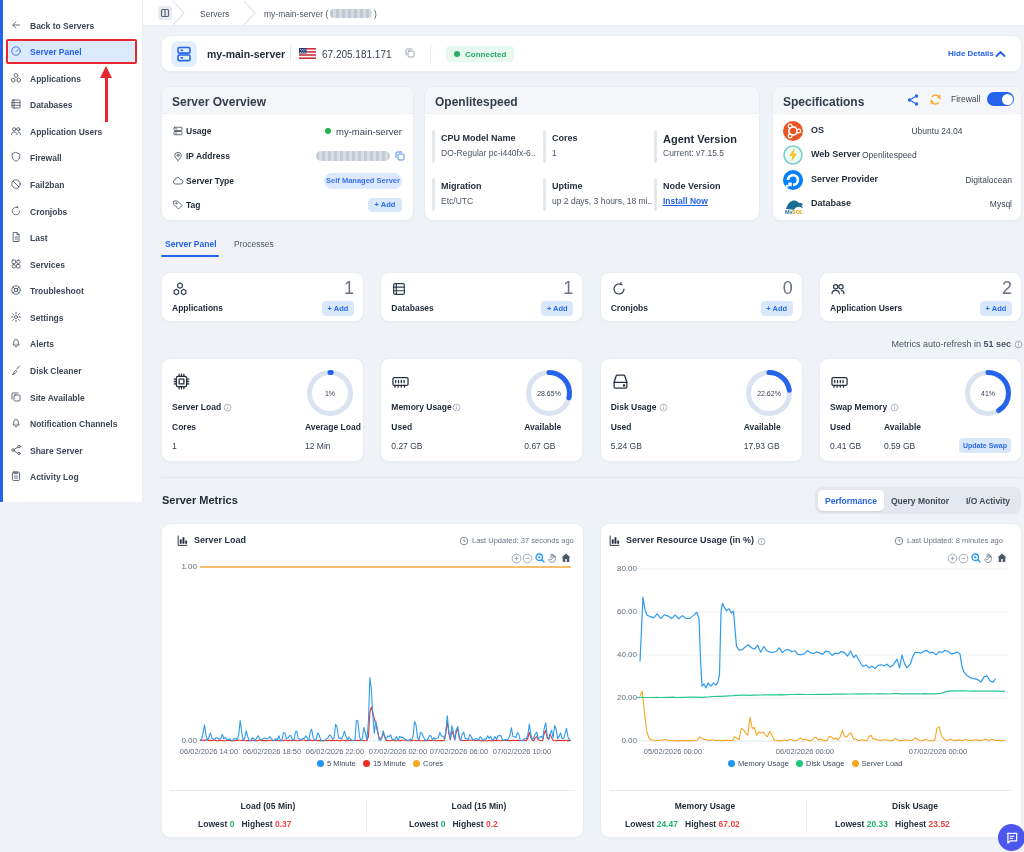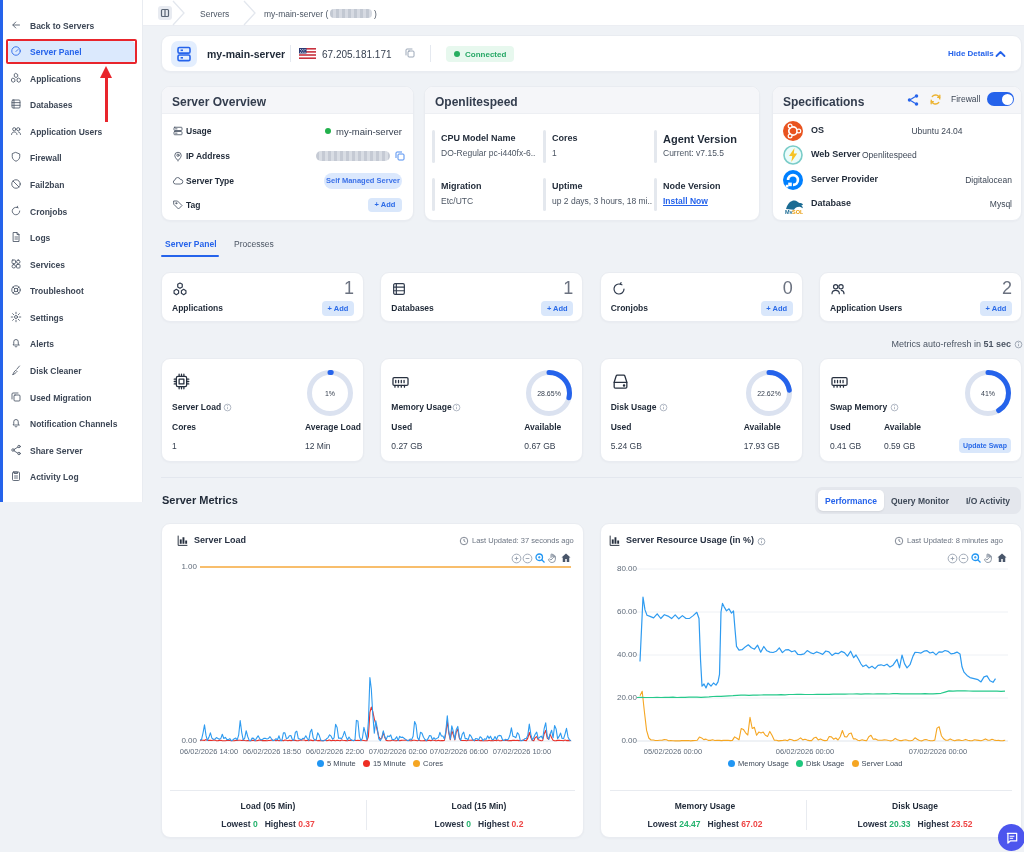--- a/index.html
+++ b/index.html
@@ -17,21 +17,21 @@
 .ic13{width:12px;height:12px;fill:none;stroke:#4a5566;stroke-width:1.7;stroke-linecap:round;stroke-linejoin:round}
 .ic16{width:16px;height:16px;fill:none;stroke:#313c4e;stroke-width:1.8;stroke-linecap:round;stroke-linejoin:round}
 .ic20{width:19px;height:19px;fill:none;stroke:#27303f;stroke-width:1.6;stroke-linecap:round;stroke-linejoin:round}
 .lbl{font-weight:bold;font-size:8.5px;color:#1f2937}
 .ctit{position:absolute;font-weight:bold;font-size:9px;color:#273142}
 .lup{position:absolute;font-size:7.5px;color:#6b7482}
 .xlab{position:absolute;font-size:7.5px;color:#5f6b7a;width:80px;text-align:center}
 .ylab{position:absolute;font-size:8px;color:#5f6b7a;width:30px;text-align:right}
 .leg{position:absolute;font-size:7.5px;color:#3f4a59;display:flex;align-items:center}
 .leg i{display:inline-block;width:7px;height:7px;border-radius:50%;margin-right:3px}
-.bstat{position:absolute;text-align:center;font-size:8.5px;font-weight:bold;color:#273142}
+.bstat{position:absolute;font-size:8.5px;font-weight:bold;color:#273142}
 .btit{position:absolute;text-align:center;font-size:8.5px;font-weight:bold;color:#1f2937}
 .gv{color:#23b26d}
 .rv{color:#ee4545}
 </style>
 </head>
 <body>
 
 <div class="ab" style="left:0;top:0;width:143px;height:502px;background:#fff;border-right:1px solid #e9ecf1"></div>
 <div class="ab" style="left:0;top:0;width:3px;height:502px;background:#2563eb"></div>
 <div class="sdi" style="top:12.5px;z-index:3">
@@ -93,21 +93,21 @@
     </svg>
     <span style="color:#3d4756;font-weight:600">Cronjobs</span>
   </div>
 <div class="sdi" style="top:225.1px;z-index:3">
     <svg class="ic13" style="stroke:#4a5566" viewBox="0 0 24 24">
       <path d="M7 3h7l4 4v14H7z"></path>
       <path d="M14 3v4h4"></path>
       <line x1="10" y1="12" x2="15" y2="12"></line>
       <line x1="10" y1="16" x2="15" y2="16"></line>
     </svg>
-    <span style="color:#3d4756;font-weight:600">Logs</span>
+    <span style="color:#3d4756;font-weight:600">Last</span>
   </div>
 <div class="sdi" style="top:251.6px;z-index:3">
     <svg class="ic13" style="stroke:#4a5566" viewBox="0 0 24 24">
       <rect x="4" y="4" width="7" height="7" rx="1.5"></rect>
       <rect x="13" y="4" width="7" height="7" rx="3.5"></rect>
       <rect x="4" y="13" width="7" height="7" rx="3.5"></rect>
       <rect x="13" y="13" width="7" height="7" rx="1.5"></rect>
     </svg>
     <span style="color:#3d4756;font-weight:600">Services</span>
   </div>
@@ -138,21 +138,21 @@
       <path d="M13.5 10.5L19 4"></path>
       <path d="M6 21c1-4 3-6.5 5.5-8.5l2.5 2.5C12 17.5 9.5 20 6 21z"></path>
     </svg>
     <span style="color:#3d4756;font-weight:600">Disk Cleaner</span>
   </div>
 <div class="sdi" style="top:384.5px;z-index:3">
     <svg class="ic13" style="stroke:#4a5566" viewBox="0 0 24 24">
       <rect x="8" y="8" width="12" height="12" rx="2"></rect>
       <path d="M16 4H6a2 2 0 0 0-2 2v10"></path>
     </svg>
-    <span style="color:#3d4756;font-weight:600">Used Migration</span>
+    <span style="color:#3d4756;font-weight:600">Site Available</span>
   </div>
 <div class="sdi" style="top:411.1px;z-index:3">
     <svg class="ic13" style="stroke:#4a5566" viewBox="0 0 24 24">
       <path d="M18 16H6l1.5-2.3V9.5a4.5 4.5 0 0 1 9 0v4.2z"></path>
       <path d="M10.3 19a1.8 1.8 0 0 0 3.4 0"></path>
     </svg>
     <span style="color:#3d4756;font-weight:600">Notification Channels</span>
   </div>
 <div class="sdi" style="top:437.6px;z-index:3">
     <svg class="ic13" style="stroke:#4a5566" viewBox="0 0 24 24">

